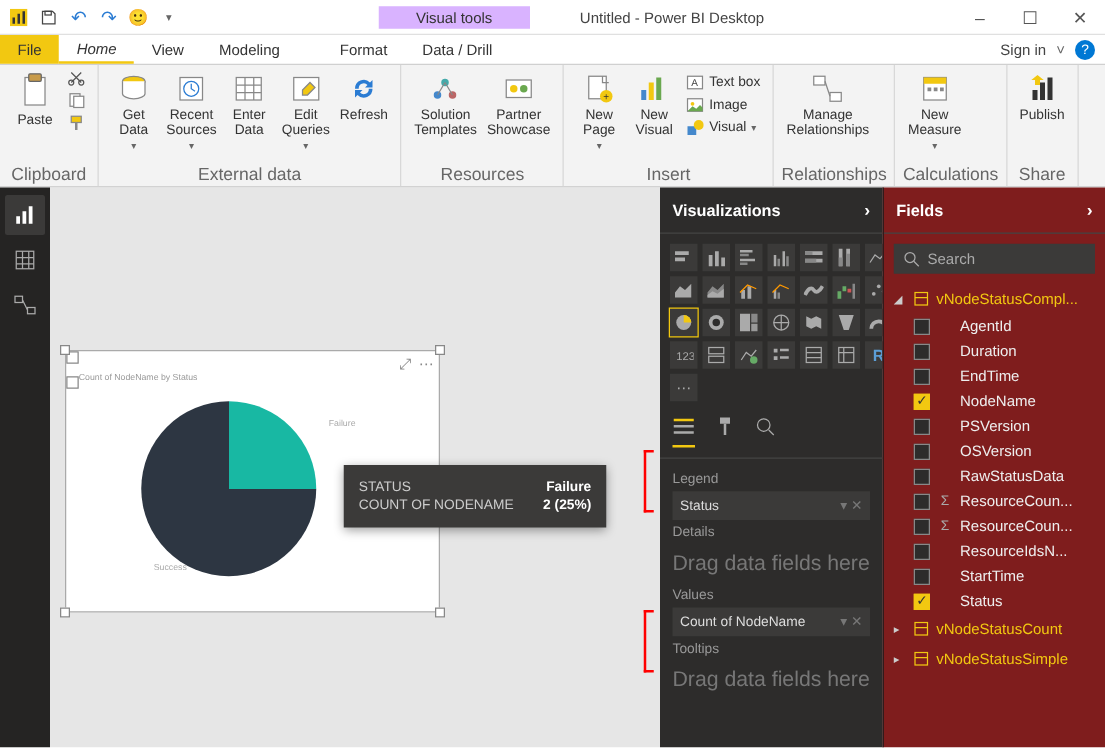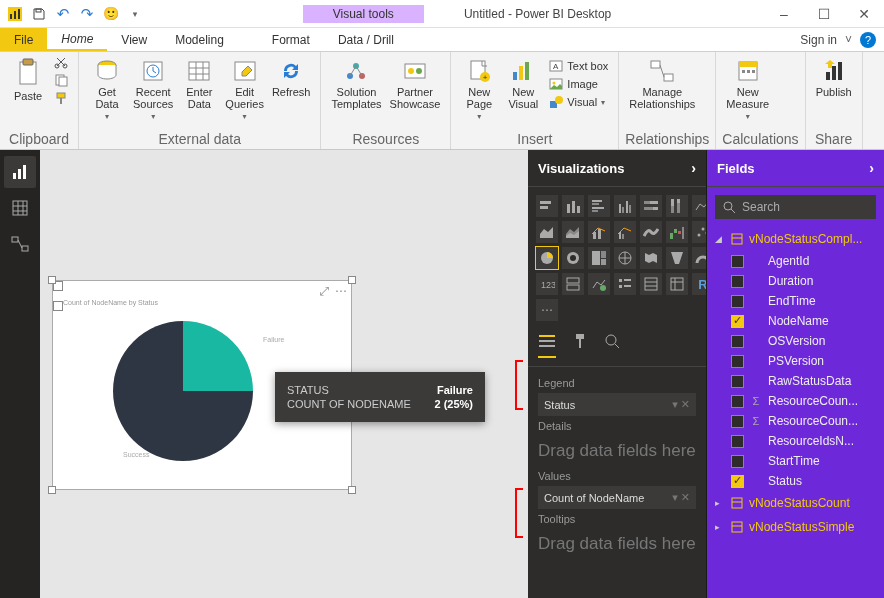--- a/index.html
+++ b/index.html
@@ -50,21 +50,21 @@
   .viz-icon{ width:22px; height:22px; background:#3b3a39; display:flex; align-items:center; justify-content:center; cursor:pointer; }
   .viz-icon.sel{ outline:1px solid #f2c811; }
   .tool-row{ display:flex; gap:16px; padding:8px 10px; border-bottom:1px solid #444;}
   .tool-row .ticon{ cursor:pointer; padding-bottom:4px;}
   .tool-row .ticon.active{ border-bottom:2px solid #f2c811;}
   .well{ padding:6px 10px; font-size:11px; color:#999;}
   .well-label{ margin:4px 0;}
   .well-field{ background:#3b3a39; padding:5px 6px; display:flex; align-items:center; justify-content:space-between; color:#ddd; font-size:11px; margin-bottom:2px;}
   .well-placeholder{ color:#777; font-size:17px; padding:5px 0;}
   .red-bracket{ position:absolute; border-left:2px solid red; border-top:2px solid red; border-bottom:2px solid red; width:8px;}
-  .fieldspane { width:178px; background:#6d28d9; color:#ccc; display:flex; flex-direction:column; border-left:1px solid #1a1a1a; overflow:hidden;}
+  .fieldspane { width:178px; background:#7f1d1d; color:#ccc; display:flex; flex-direction:column; border-left:1px solid #1a1a1a; overflow:hidden;}
   .search{ margin:8px; background:#3b3a39; padding:5px 8px; display:flex; align-items:center; gap:6px; color:#aaa; font-size:12px;}
   .flist{ padding:0 4px; overflow:auto; font-size:12px;}
   .ftable{ display:flex; align-items:center; gap:6px; padding:5px 4px; color:#f2c811; cursor:pointer;}
   .ffield{ display:flex; align-items:center; gap:6px; padding:3px 4px 3px 20px; color:#eee; cursor:pointer;}
   .cb{ width:13px; height:13px; border:1px solid #888; background:#2d2c2b; flex-shrink:0;}
   .cb.checked{ background:#f2c811; border-color:#f2c811; position:relative;}
   .cb.checked::after{content:"✓"; position:absolute; top:-2px; left:1px; font-size:11px; color:#333;}
   .sigma{ color:#aaa; font-size:11px; width:12px; text-align:center;}
   .chev{ color:#fff; font-size:14px;}
   .tri{ color:#ccc; font-size:9px; width:10px;}
@@ -646,26 +646,26 @@
           <span>EndTime</span>
         </div>
       <div class="ffield">
           <span class="cb checked"></span>
           <span class="sigma"></span>
           <span>NodeName</span>
         </div>
       <div class="ffield">
           <span class="cb"></span>
           <span class="sigma"></span>
+          <span>PSVersion</span>
+        </div>
+      <div class="ffield">
+          <span class="cb"></span>
+          <span class="sigma"></span>
           <span>OSVersion</span>
-        </div>
-      <div class="ffield">
-          <span class="cb"></span>
-          <span class="sigma"></span>
-          <span>PSVersion</span>
         </div>
       <div class="ffield">
           <span class="cb"></span>
           <span class="sigma"></span>
           <span>RawStatusData</span>
         </div>
       <div class="ffield">
           <span class="cb"></span>
           <span class="sigma">Σ</span>
           <span>ResourceCoun...</span>

